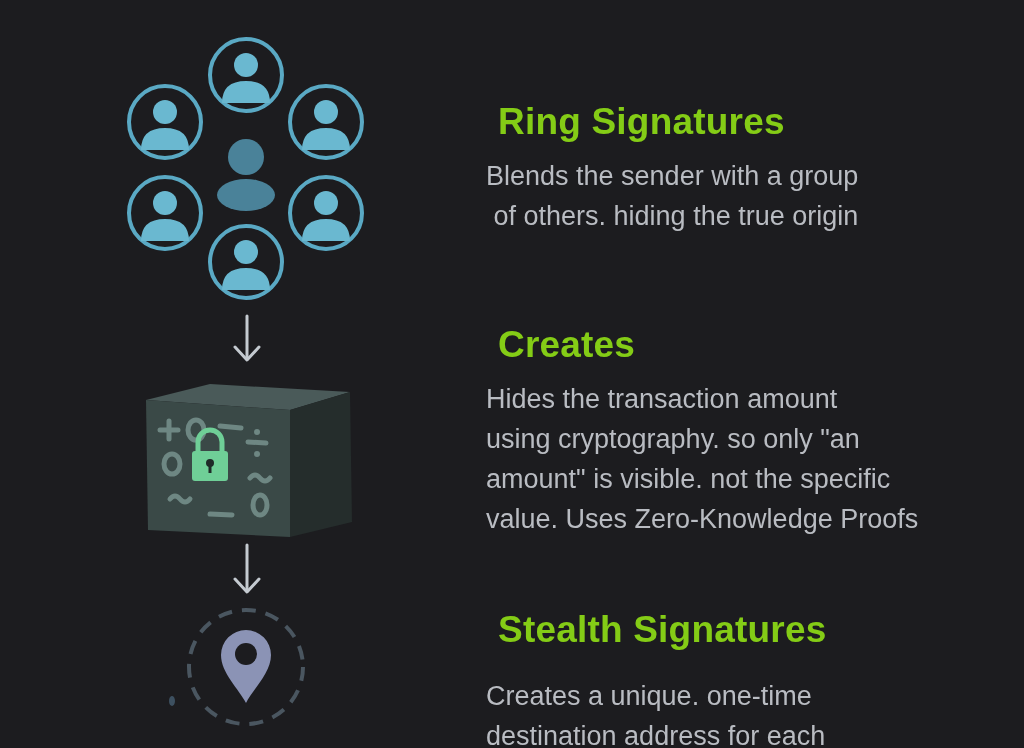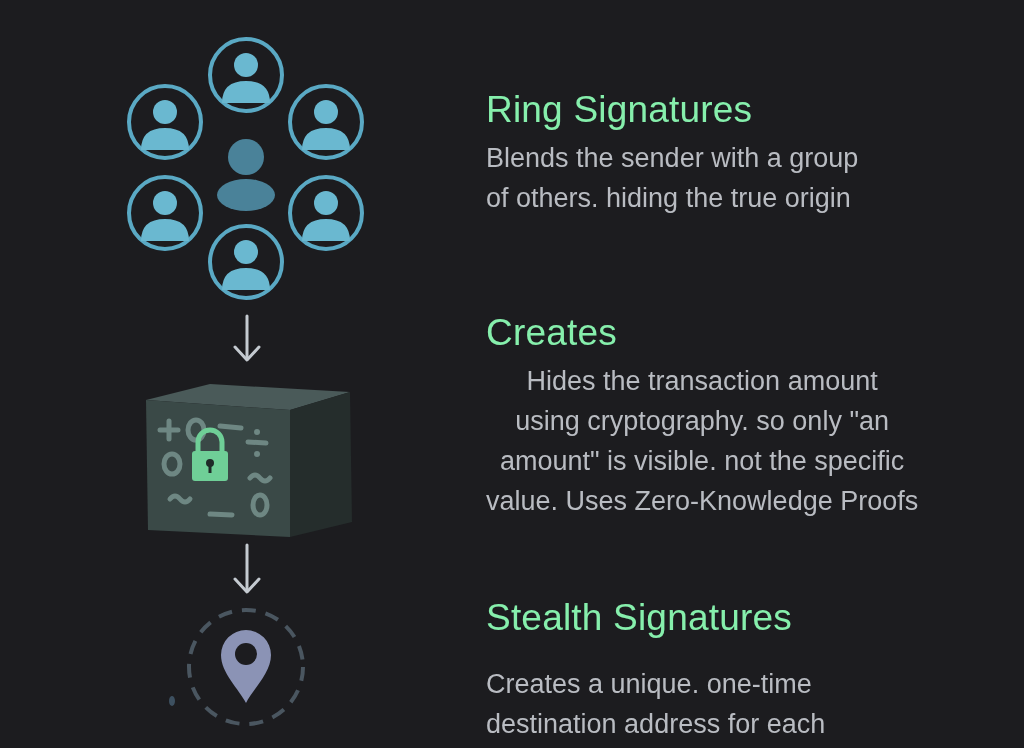--- a/index.html
+++ b/index.html
@@ -4,22 +4,22 @@
 <style>
   html, body { margin:0; padding:0; }
   body {
     width:1024px; height:748px; overflow:hidden;
     background:#1c1c1f;
     font-family:"Liberation Sans", "DejaVu Sans", sans-serif;
     position:relative;
   }
   .abs { position:absolute; }
   .title {
-    color:#86efac; font-weight:normal; font-size:37px; letter-spacing:0.2px;
-    margin:0; line-height:44px;
+    color:#84cc16; font-weight:bold; font-size:37px; letter-spacing:0.2px;
+    margin:12px; line-height:44px;
   }
   .desc {
     color:#b9bcc2; font-size:27px; line-height:40px; margin:0;
     white-space:pre-line;
   }
   .section { position:absolute; left:486px; }
   svg { display:block; }
 </style>
 </head>
 <body>
@@ -96,27 +96,27 @@
   <svg width="170" height="150" viewBox="0 0 170 150">
     <circle cx="86" cy="77" r="57" fill="none" stroke="#4a5660" stroke-width="4" stroke-dasharray="14 10"></circle>
     <path d="M86 40 a25 25 0 0 1 25 25 c0 18 -18 34 -25 48 c-7 -14 -25 -30 -25 -48 a25 25 0 0 1 25 -25 z" fill="#8b93b5"></path>
     <circle cx="86" cy="64" r="11" fill="#1c1c1f"></circle>
     <ellipse cx="12" cy="111" rx="3" ry="5" fill="#3d5060"></ellipse>
   </svg>
 </div>
 
 <div class="section" style="top:88px;">
   <h2 class="title">Ring Signatures</h2>
-  <p class="desc" style="margin-top:6px;">Blends the sender with a group
+  <p class="desc" style="margin-top:6px;text-align:right;">Blends the sender with a group
 of others. hiding the true origin</p>
 </div>
 
 <div class="section" style="top:311px;">
   <h2 class="title">Creates</h2>
-  <p class="desc" style="margin-top:6px;text-align:center;">Hides the transaction amount
+  <p class="desc" style="margin-top:6px;">Hides the transaction amount
 using cryptography. so only "an
 amount" is visible. not the specific
 value. Uses Zero-Knowledge Proofs</p>
 </div>
 
 <div class="section" style="top:596px;">
   <h2 class="title">Stealth Signatures</h2>
   <p class="desc" style="margin-top:24px;">Creates a unique. one-time
 destination address for each</p>
 </div>

